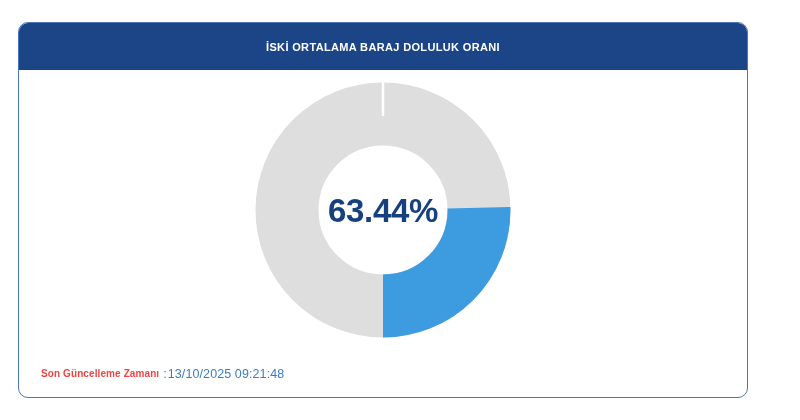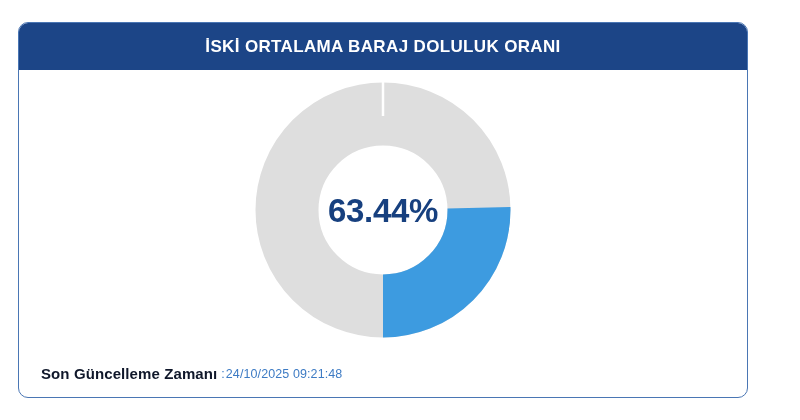--- a/index.html
+++ b/index.html
@@ -42,21 +42,21 @@
     top: 0;
     width: 100%;
     height: 47px;
     background: #1c4587;
     display: flex;
     align-items: center;
     justify-content: center;
   }
   .card-header-title {
     color: #ffffff;
-    font-size: 17px;
+    font-size: 11px;
     font-weight: bold;
     letter-spacing: 0.35px;
     text-align: center;
     white-space: nowrap;
   }
 
   
   .chart-body {
     position: absolute;
     left: 0;
@@ -105,22 +105,22 @@
     left: 0;
     bottom: 0;
     width: 100%;
     height: 47px;
     display: flex;
     align-items: center;
     padding-left: 22px;
     box-sizing: border-box;
   }
   .footer-label {
-    color: #0f172a;
-    font-size: 15px;
+    color: #ef4444;
+    font-size: 10px;
     font-weight: bold;
     letter-spacing: 0.1px;
   }
   .footer-sep {
     color: #3d7bc4;
     font-size: 12.5px;
     font-weight: normal;
     padding: 0 1px 0 4px;
   }
   .footer-value {
@@ -153,18 +153,18 @@
         </svg>
         <div class="donut-center-label">
           <span class="donut-center-value">63.44%</span>
         </div>
       </div>
     </div>
 
     <div class="card-footer">
       <span class="footer-label">Son Güncelleme Zamanı</span>
       <span class="footer-sep">:</span>
-      <span class="footer-value">24/10/2025 09:21:48</span>
+      <span class="footer-value">13/10/2025 09:21:48</span>
     </div>
 
   </div>
 
 </div>
 
 </body></html>

